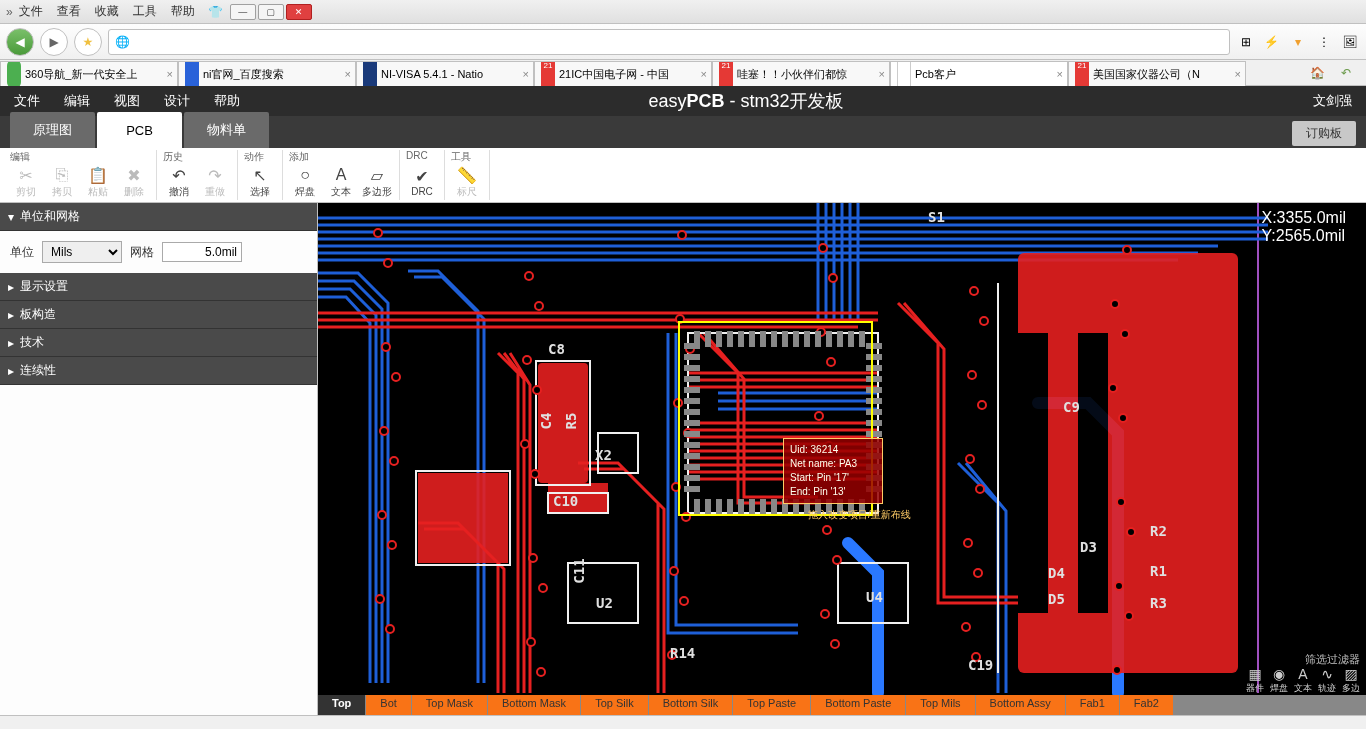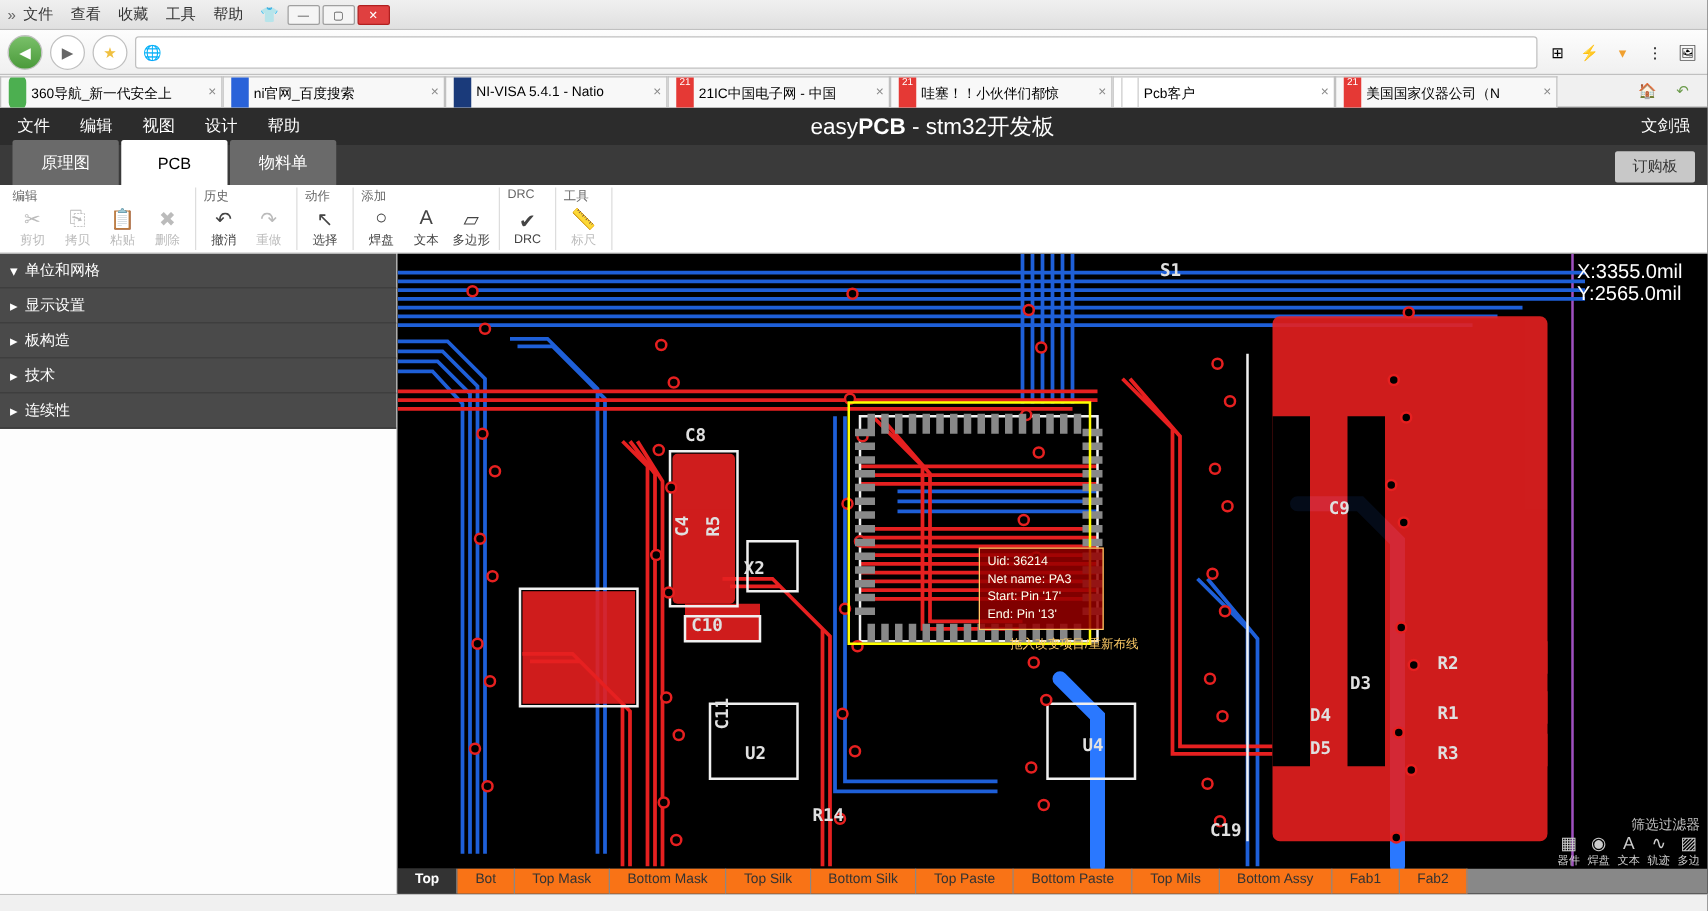--- a/index.html
+++ b/index.html
@@ -267,20 +267,26 @@
       </div>
   </div>
 </div>
 
 <div class="main">
   <div class="leftpanel">
     <div class="acc">
         <span>▾</span>
         <span>单位和网格</span>
       </div>
+    <div class="unitrow">
+      <span>单位</span>
+      <select><option>Mils</option></select>
+      <span>网格</span>
+      <input value="5.0mil" style="">
+    </div>
     <div class="acc sub">
         <span>▸</span>
         <span>显示设置</span>
       </div>
     <div class="acc sub">
         <span>▸</span>
         <span>板构造</span>
       </div>
     <div class="acc sub">
         <span>▸</span>
@@ -486,21 +492,21 @@
         <div class="desig" style="left: 610px; top: 6px;">S1</div>
         <div class="desig" style="left: 230px; top: 138px;">C8</div>
         <div class="desig" style="left: 220px; top: 210px; transform: rotate(-90deg);">C4</div>
         <div class="desig" style="left: 245px; top: 210px; transform: rotate(-90deg);">R5</div>
         <div class="desig" style="left: 277px; top: 244px;">X2</div>
         <div class="desig" style="left: 745px; top: 196px;">C9</div>
         <div class="desig" style="left: 235px; top: 290px;">C10</div>
         <div class="desig" style="left: 248px; top: 360px; transform: rotate(-90deg);">C11</div>
         <div class="desig" style="left: 278px; top: 392px;">U2</div>
         <div class="desig" style="left: 548px; top: 386px;">U4</div>
-        <div class="desig" style="left: 332px; top: 442px;">R14</div>
+        <div class="desig" style="left: 352px; top: 442px;">R14</div>
         <div class="desig" style="left: 650px; top: 454px;">C19</div>
         <div class="desig" style="left: 832px; top: 320px;">R2</div>
         <div class="desig" style="left: 730px; top: 336px; padding-left: 32px;">D3</div>
         <div class="desig" style="left: 832px; top: 360px;">R1</div>
         <div class="desig" style="left: 730px; top: 388px;">D5</div>
         <div class="desig" style="left: 832px; top: 392px;">R3</div>
         <div class="desig" style="left: 730px; top: 362px;">D4</div>
       </div>
 
     <div class="coords">

